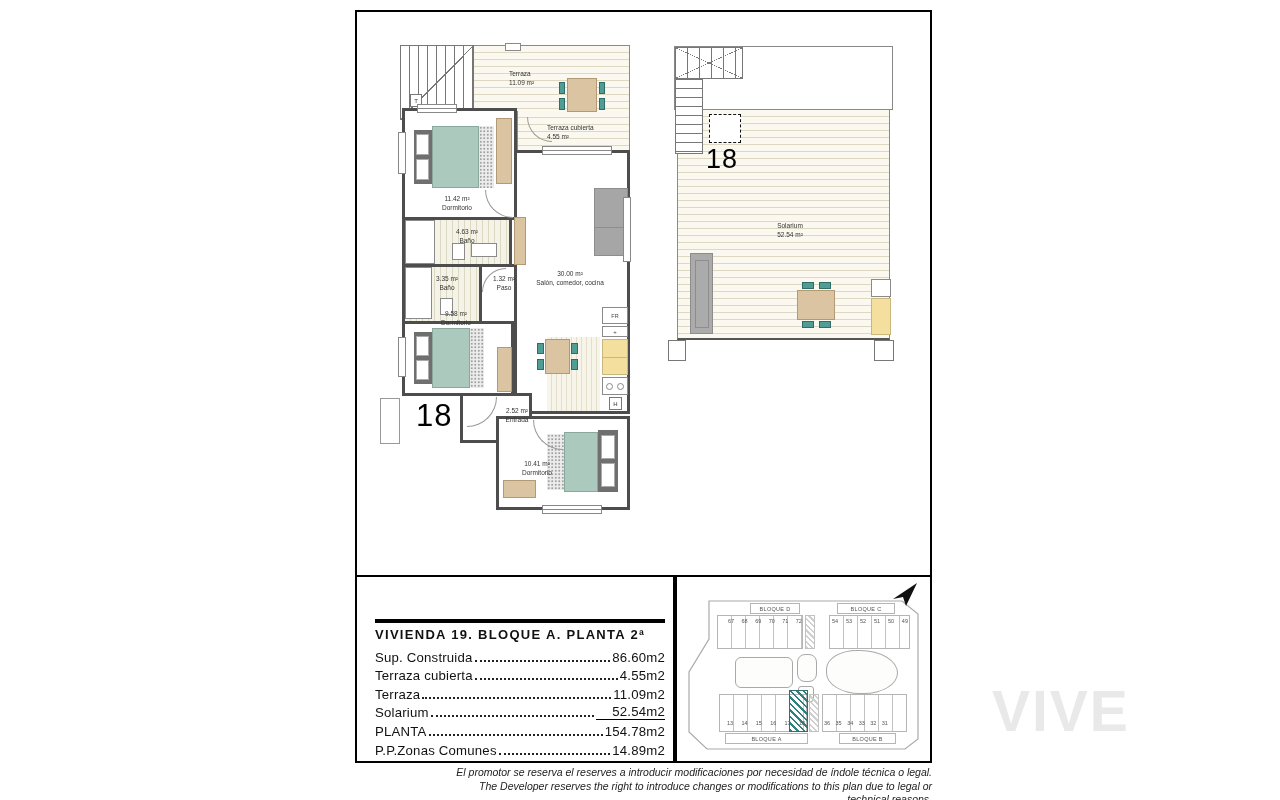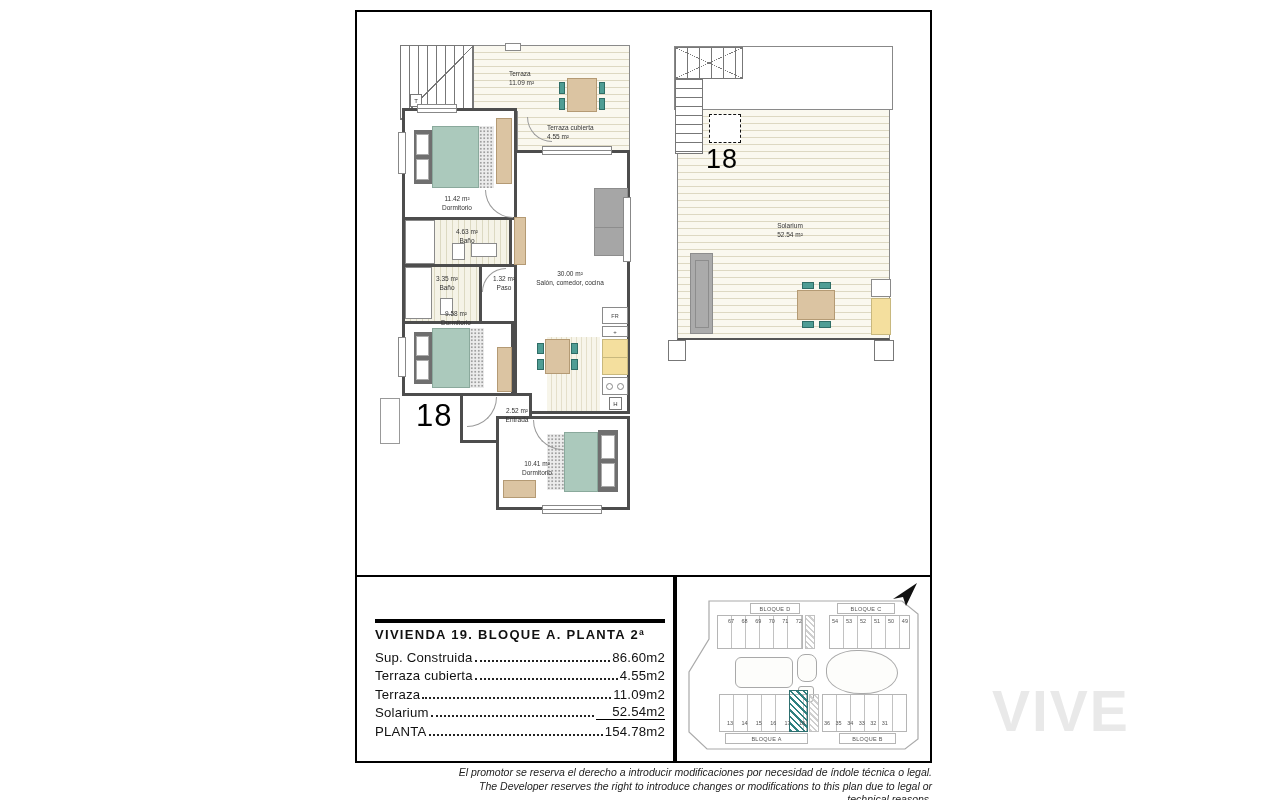--- a/index.html
+++ b/index.html
@@ -267,20 +267,25 @@
       <div class="sum-row">
         <span>Solarium</span>
         <span class="leader"></span>
         <span class="val sumline">52.54m2</span>
       </div>
       <div class="sum-row">
         <span>PLANTA</span>
         <span class="leader"></span>
         <span class="val">154.78m2</span>
       </div>
+      <div class="sum-row">
+        <span>P.P.Zonas Comunes</span>
+        <span class="leader"></span>
+        <span class="val">14.89m2</span>
+      </div>
     </div>
   </div>
 
   <div class="frame" style="left:675px;top:575px;width:257px;height:188px;">
     <svg class="abs" style="left:0;top:0;" width="253" height="184" viewBox="0 0 253 184">
       <polygon points="32,24 225,24 241,37 241,162 228,172 30,172 12,155 12,95 32,62" fill="none" stroke="#aaa" stroke-width="1.2"></polygon>
     </svg>
 
     <svg class="abs" style="left:216px;top:6px;" width="26" height="24" viewBox="0 0 26 24">
       <polygon points="24,0 0,16 10,14 13,23" fill="#111"></polygon>
@@ -339,19 +344,19 @@
     </div>
     <div class="site-lblbox" style="left:48px;top:156px;width:83px;height:11px;">
       <span>BLOQUE A</span>
     </div>
     <div class="site-lblbox" style="left:162px;top:156px;width:57px;height:11px;">
       <span>BLOQUE B</span>
     </div>
   </div>
 
   <div class="footer" style="left:455px;top:766px;width:477px;">
-    <div>El promotor se reserva el derecho a introducir modificaciones por necesidad de índole técnica o legal.</div>
+    <div>El promotor se reserva el reserves a introducir modificaciones por necesidad de índole técnica o legal.</div>
     <div>The Developer reserves the right to introduce changes or modifications to this plan due to legal or technical reasons.</div>
   </div>
 
   <div class="watermark" style="left:992px;top:678px;">VIVE</div>
 
 </div>
 
 </body></html>

